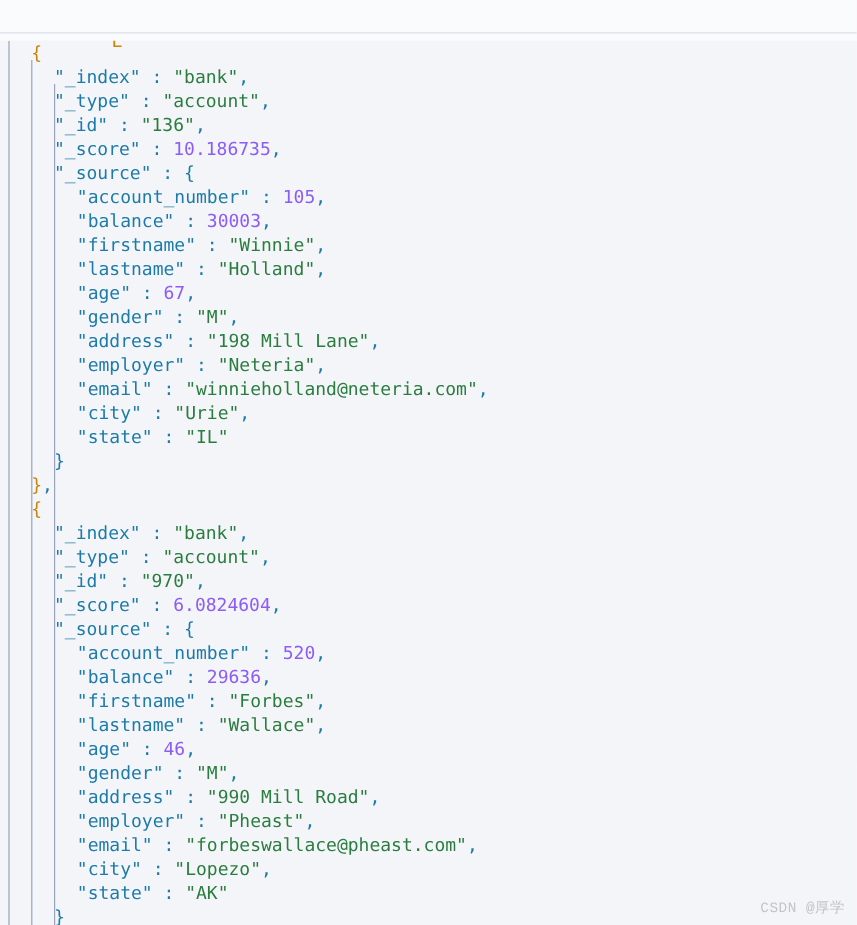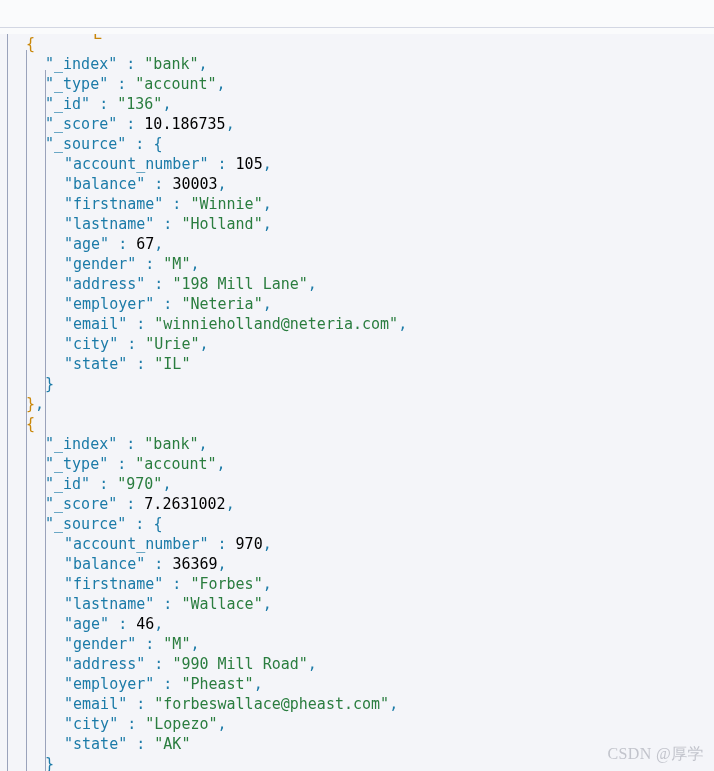--- a/index.html
+++ b/index.html
@@ -90,32 +90,32 @@
     height: 20px;
     line-height: 20px;
     font-size: 15px;
     white-space: pre;
     padding-left: 0px;
   }
 
   
   .k   { color: #1c7ba8; }   
   .s   { color: #2a7d3f; }   
-  .n   { color: #000000; }   
+  .n   { color: #8b5cf6; }   
   .p   { color: #1c7ba8; }   
   .b1  { color: #c9870a; }   
   .b2  { color: #1c7ba8; }   
 
   
   .watermark {
     position: absolute;
     right: 10px;
     bottom: 6px;
-    font-family: Liberation Serif, serif;
-    font-size: 16px;
+    font-family: Liberation Mono, monospace;
+    font-size: 12px;
     color: #c2c4cc;
     letter-spacing: 0.4px;
     white-space: nowrap;
     user-select: none;
   }
 </style>
 </head>
 <body>
 
 <div id="app">
@@ -149,24 +149,24 @@
         <div class="line" style="padding-left: 64px;"><span class="k">"employer"</span><span class="p"> : </span><span class="s">"Neteria"</span><span class="p">,</span></div>
         <div class="line" style="padding-left: 64px;"><span class="k">"email"</span><span class="p"> : </span><span class="s">"winnieholland@neteria.com"</span><span class="p">,</span></div>
         <div class="line" style="padding-left: 64px;"><span class="k">"city"</span><span class="p"> : </span><span class="s">"Urie"</span><span class="p">,</span></div>
         <div class="line" style="padding-left: 64px;"><span class="k">"state"</span><span class="p"> : </span><span class="s">"IL"</span></div>
         <div class="line" style="padding-left: 45px;"><span class="b2">}</span></div>
         <div class="line" style="padding-left: 26px;"><span class="b1">}</span><span class="p">,</span></div>
         <div class="line" style="padding-left: 26px;"><span class="b1">{</span></div>
         <div class="line" style="padding-left: 45px;"><span class="k">"_index"</span><span class="p"> : </span><span class="s">"bank"</span><span class="p">,</span></div>
         <div class="line" style="padding-left: 45px;"><span class="k">"_type"</span><span class="p"> : </span><span class="s">"account"</span><span class="p">,</span></div>
         <div class="line" style="padding-left: 45px;"><span class="k">"_id"</span><span class="p"> : </span><span class="s">"970"</span><span class="p">,</span></div>
-        <div class="line" style="padding-left: 45px;"><span class="k">"_score"</span><span class="p"> : </span><span class="n">7.2631002</span><span class="p">,</span></div>
+        <div class="line" style="padding-left: 45px;"><span class="k">"_score"</span><span class="p"> : </span><span class="n">6.0824604</span><span class="p">,</span></div>
         <div class="line" style="padding-left: 45px;"><span class="k">"_source"</span><span class="p"> : </span><span class="b2">{</span></div>
-        <div class="line" style="padding-left: 64px;"><span class="k">"account_number"</span><span class="p"> : </span><span class="n">970</span><span class="p">,</span></div>
-        <div class="line" style="padding-left: 64px;"><span class="k">"balance"</span><span class="p"> : </span><span class="n">36369</span><span class="p">,</span></div>
+        <div class="line" style="padding-left: 64px;"><span class="k">"account_number"</span><span class="p"> : </span><span class="n">520</span><span class="p">,</span></div>
+        <div class="line" style="padding-left: 64px;"><span class="k">"balance"</span><span class="p"> : </span><span class="n">29636</span><span class="p">,</span></div>
         <div class="line" style="padding-left: 64px;"><span class="k">"firstname"</span><span class="p"> : </span><span class="s">"Forbes"</span><span class="p">,</span></div>
         <div class="line" style="padding-left: 64px;"><span class="k">"lastname"</span><span class="p"> : </span><span class="s">"Wallace"</span><span class="p">,</span></div>
         <div class="line" style="padding-left: 64px;"><span class="k">"age"</span><span class="p"> : </span><span class="n">46</span><span class="p">,</span></div>
         <div class="line" style="padding-left: 64px;"><span class="k">"gender"</span><span class="p"> : </span><span class="s">"M"</span><span class="p">,</span></div>
         <div class="line" style="padding-left: 64px;"><span class="k">"address"</span><span class="p"> : </span><span class="s">"990 Mill Road"</span><span class="p">,</span></div>
         <div class="line" style="padding-left: 64px;"><span class="k">"employer"</span><span class="p"> : </span><span class="s">"Pheast"</span><span class="p">,</span></div>
         <div class="line" style="padding-left: 64px;"><span class="k">"email"</span><span class="p"> : </span><span class="s">"forbeswallace@pheast.com"</span><span class="p">,</span></div>
         <div class="line" style="padding-left: 64px;"><span class="k">"city"</span><span class="p"> : </span><span class="s">"Lopezo"</span><span class="p">,</span></div>
         <div class="line" style="padding-left: 64px;"><span class="k">"state"</span><span class="p"> : </span><span class="s">"AK"</span></div>
         <div class="line" style="padding-left: 45px;"><span class="b2">}</span></div>

